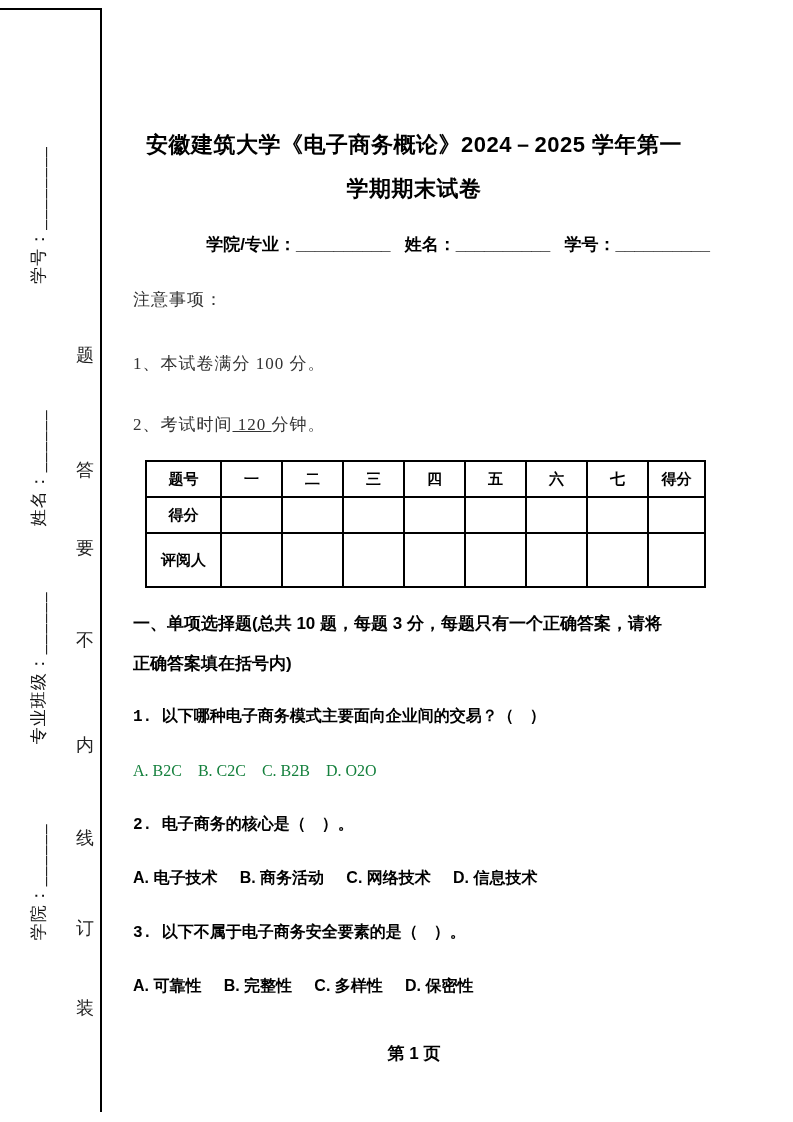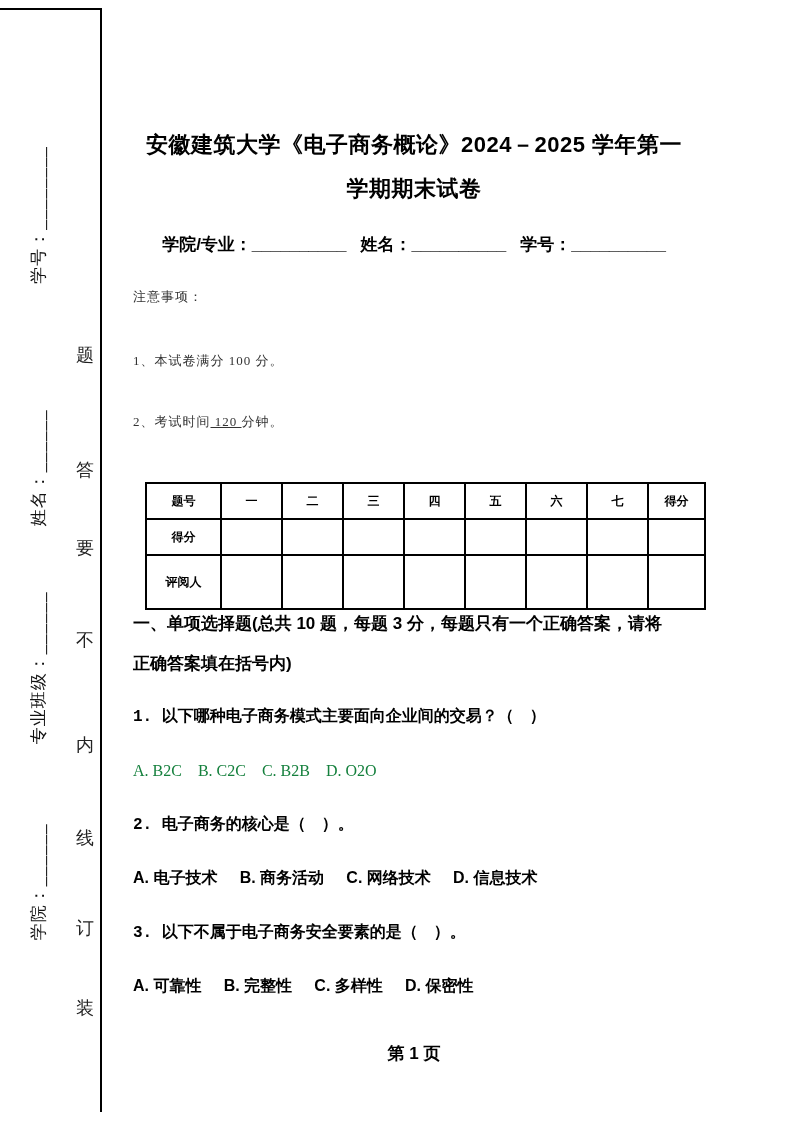--- a/index.html
+++ b/index.html
@@ -51,41 +51,40 @@
     left: 118px; width: 592px;
     text-align: center;
     font-family: "Liberation Sans", sans-serif;
     font-weight: 700;
     font-size: 22px;
     letter-spacing: 0.5px;
     color: #000;
   }
   .info-line {
     left: 118px; width: 592px;
-    text-align: center;
+    text-align: right;
     font-family: "Liberation Sans", sans-serif;
     font-weight: 700;
     font-size: 17px;
     white-space: pre;
   }
   .notice {
     left: 133px;
-    font-size: 13px;
+    font-size: 17px;
     color: #333;
     letter-spacing: 1px;
     white-space: pre;
   }
   .notice .u { text-decoration: underline; white-space: pre; }
   .score-table {
     position: absolute;
     left: 145px; top: 460px;
     border-collapse: collapse;
     font-family: "Liberation Sans", sans-serif;
-    font-size: 12px;
-    margin-top: 22px;
+    font-size: 15px;
   }
   .score-table th, .score-table td {
     border: 2px solid #000;
     text-align: center;
     vertical-align: middle;
     font-weight: 700;
     padding: 0;
   }
   .score-table .c-label { width: 75px; }
   .score-table .c-num   { width: 61px; }

